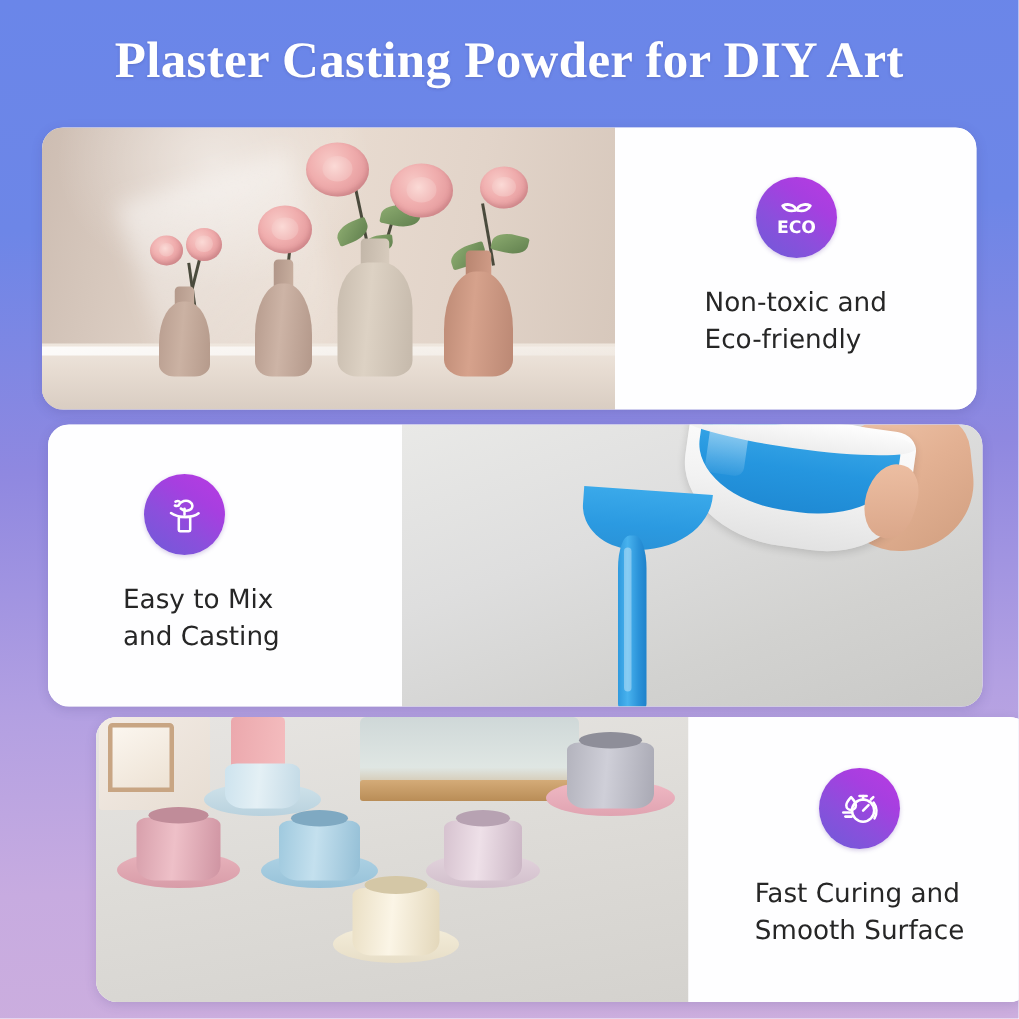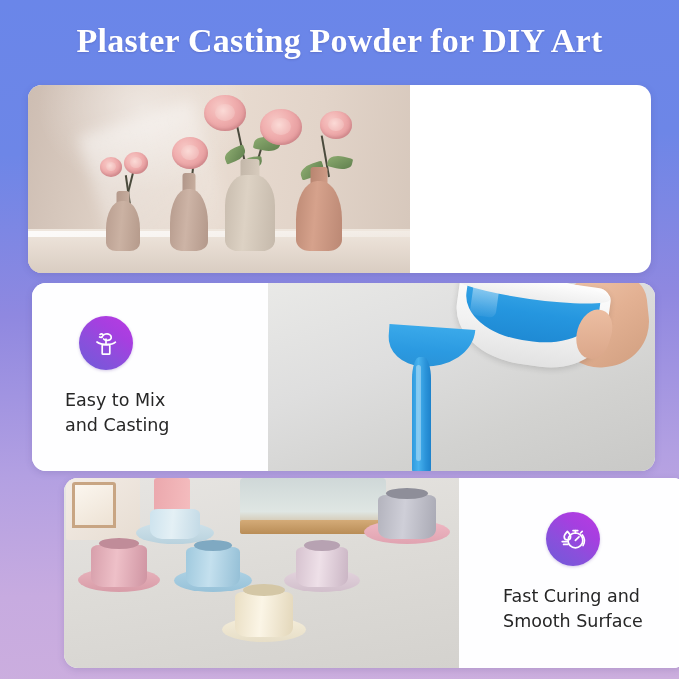--- a/index.html
+++ b/index.html
@@ -73,21 +73,21 @@
     color: #262626;
     font-weight: 400;
     white-space: pre-line;
   }
 
   .panel-1 .badge { margin: 0 0 18px 0; }
   .panel-1 .feature-text { text-align: left; }
   .panel-1 .inner { display: flex; flex-direction: column; align-items: center; }
   .panel-1 .inner .feature-text { align-self: center; }
 
-  .panel-2 { align-items: flex-start; padding-left: 33px; }
+  .panel-2 { align-items: flex-start; padding-left: 50px; }
   .panel-2 .badge { margin-bottom: 18px; margin-left: 14px; }
   .panel-2 .feature-text { text-align: left; }
 
   .panel-3 { align-items: center; }
   .panel-3 .badge { margin-bottom: 18px; }
   .panel-3 .feature-text { text-align: left; }
 
   
   .ph-vases { width: 382px; height: 188px;
     background:
@@ -278,20 +278,35 @@
     <div class="vase v3">
       <div class="neck"></div>
         <div class="body"></div>
     </div>
     <div class="vase v4">
       <div class="neck"></div>
         <div class="body"></div>
     </div>
   </div>
 
+  <div class="panel panel-1 panel-center">
+    <div class="inner">
+      <div class="badge">
+        <svg width="36" height="36" viewBox="0 0 36 36" aria-hidden="true">
+          <g fill="none" stroke="#ffffff" stroke-width="1.9" stroke-linecap="round" stroke-linejoin="round">
+            <path d="M17.4 13.2c-4.6 1.0-7.6-0.6-8.6-3.0 2.6-1.4 6.2-1.0 8.0 0.9 0.7 0.7 0.8 1.5 0.6 2.1z"></path>
+            <path d="M18.6 13.2c4.6 1.0 7.6-0.6 8.6-3.0-2.6-1.4-6.2-1.0-8.0 0.9-0.7 0.7-0.8 1.5-0.6 2.1z"></path>
+          </g>
+          <text x="18" y="28.2" fill="#ffffff" font-family="'DejaVu Sans','Liberation Sans',sans-serif" font-size="11.5" font-weight="bold" text-anchor="middle">ECO</text>
+        </svg>
+      </div>
+      <div class="feature-text">Non-toxic and
+Eco-friendly</div>
+    </div>
+  </div>
 </div>
 
 <div class="card card-2">
 
   <div class="panel panel-2">
     <div class="badge">
       <svg width="36" height="36" viewBox="0 0 36 36" aria-hidden="true">
         <g fill="none" stroke="#ffffff" stroke-width="1.7" stroke-linecap="round" stroke-linejoin="round">
           <path d="M14.2 11.6c1.4-2.6 5.0-3.6 7.4-2.0 2.0 1.3 2.2 3.6 0.6 4.9-1.8 1.5-5.0 1.1-6.6-0.5"></path>
           <path d="M12.0 9.4c0.9-0.5 1.9-0.6 2.6-0.1"></path>

